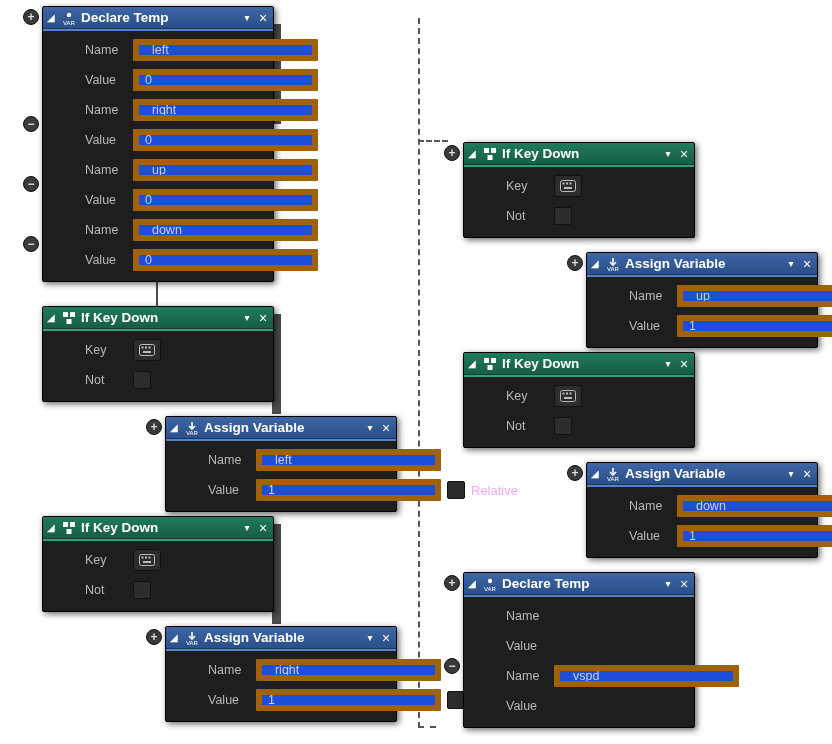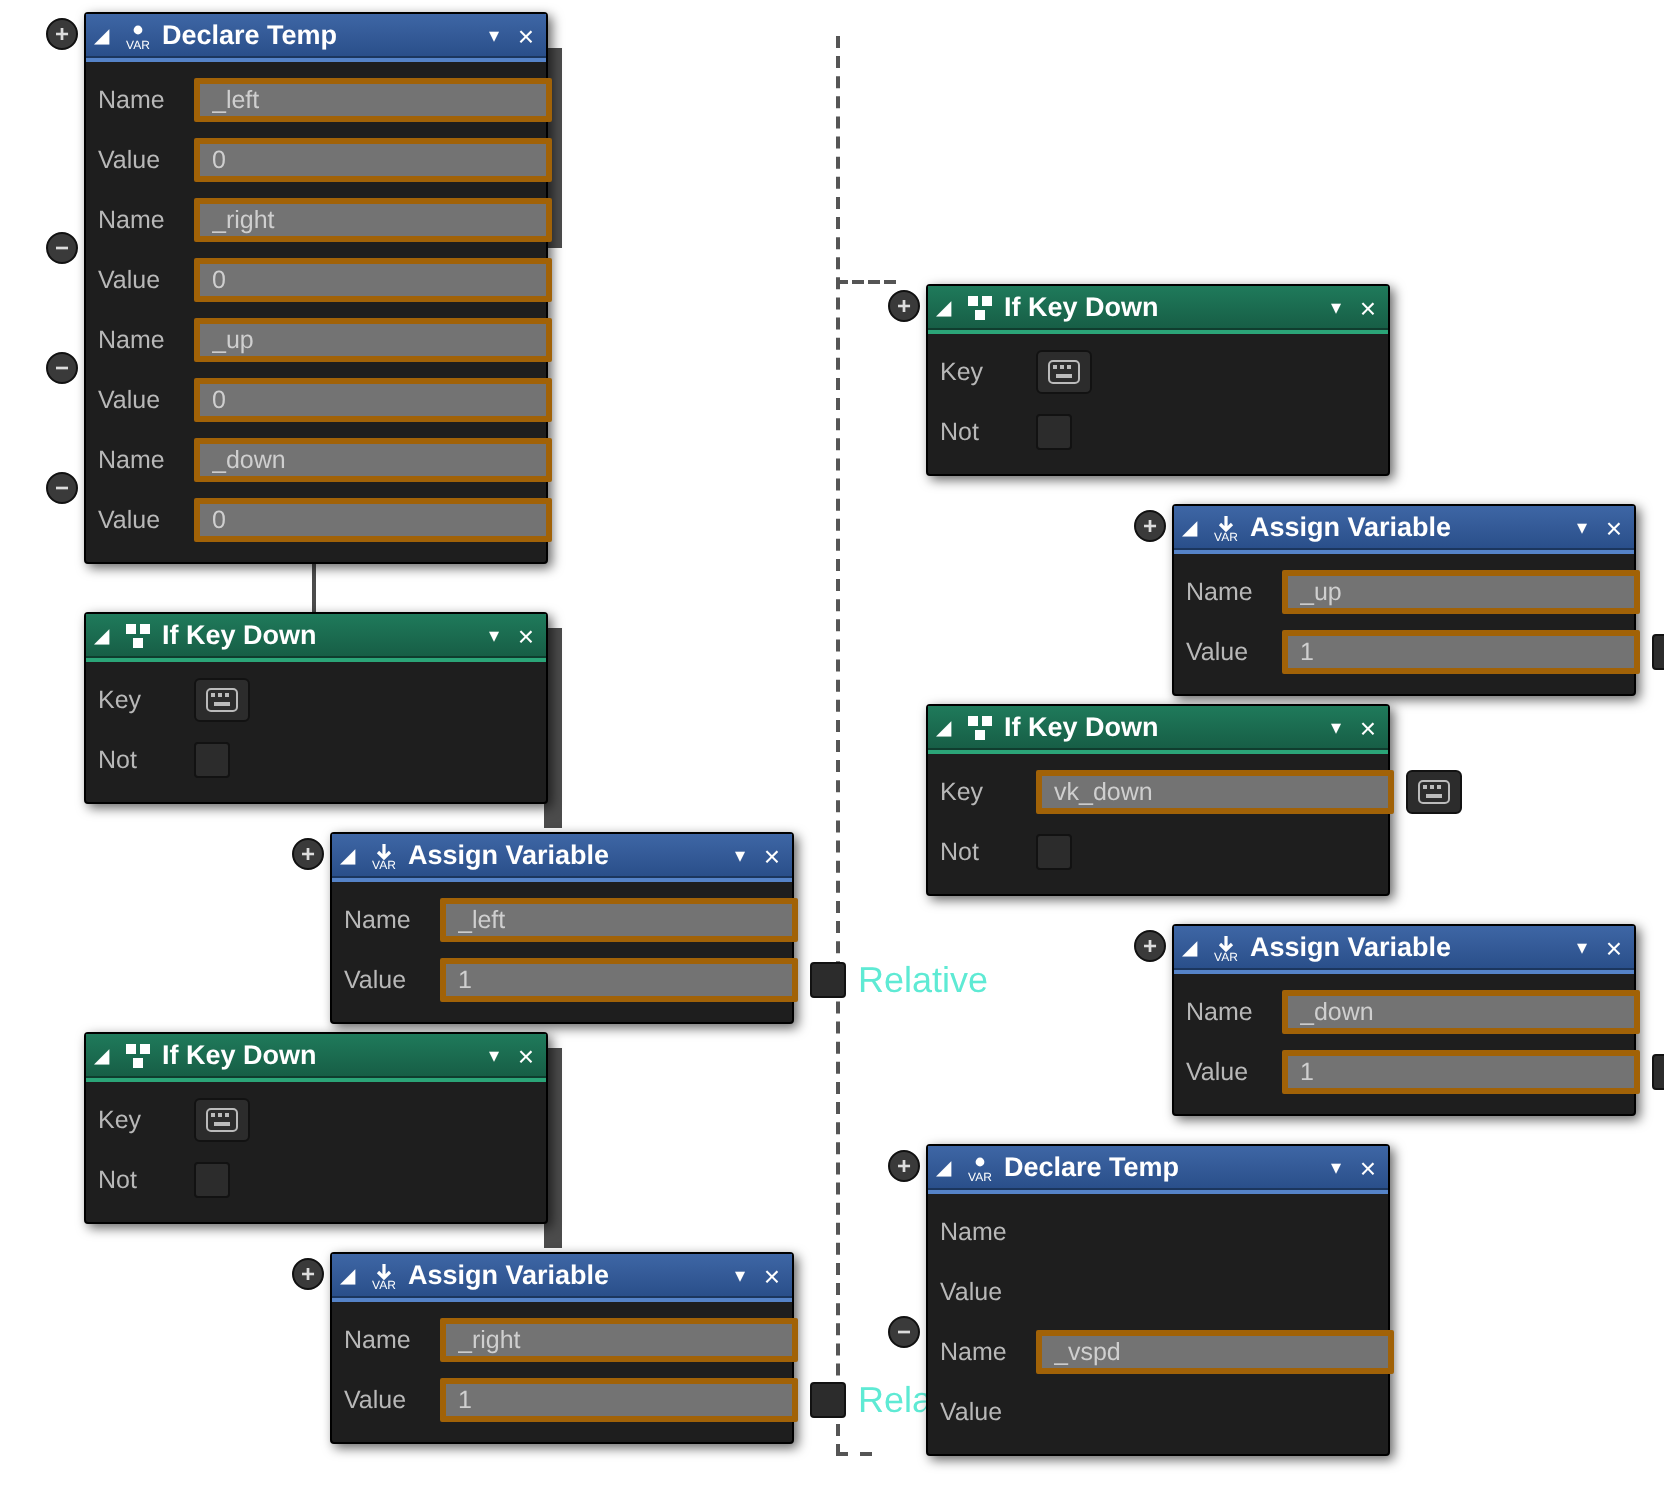--- a/index.html
+++ b/index.html
@@ -40,52 +40,52 @@
   .block-header.green + .underline { height: 2px; background: #2ba578; }
   .hdr-icon {
     width: 14px; height: 14px;
     display: flex; align-items: center; justify-content: center;
     color: #fff; flex-shrink: 0;
   }
   .hdr-title { flex: 1; white-space: nowrap; font-weight: bold; }
   .hdr-caret { width: 10px; text-align: center; font-size: 10px; cursor: pointer; }
   .hdr-close { width: 12px; text-align: center; font-size: 14px; cursor: pointer; line-height: 14px; }
   .collapse-triangle { width: 10px; font-size: 10px; color: #fff; cursor: pointer; }
-  .block-body { padding: 4px 6px 6px 6px; }
+  .block-body { padding: 4px 6px 6px 6px; margin-left: 36px; }
   .row {
     display: flex;
     align-items: center;
     height: 30px;
     gap: 6px;
   }
   .row-label {
     width: 42px;
     color: #b8b8b8;
     font-size: 12.5px;
     flex-shrink: 0;
   }
   .row-input {
     flex: 1;
     height: 22px;
-    background: #737373;
-    border: 3px solid #a16207;
+    background: #1d4ed8;
+    border: 6px solid #a16207;
     color: #cfcfcf;
     padding: 0 6px;
     font-size: 12.5px;
     font-family: inherit;
     border-radius: 1px;
   }
   .row-checkbox {
     width: 18px; height: 18px;
     background: #2c2c2c;
     border: 1px solid #121212;
     border-radius: 2px;
     flex-shrink: 0;
   }
-  .row-checklabel { font-size: 18px; color: #5eead4; }
+  .row-checklabel { font-size: 13px; color: #f0abfc; }
   .keybtn {
     width: 28px; height: 22px;
     background: #2c2c2c;
     border: 1px solid #121212;
     border-radius: 3px;
     display: flex; align-items: center; justify-content: center;
     cursor: pointer;
     flex-shrink: 0;
   }
   .keybtn svg { width: 16px; height: 12px; }
@@ -385,21 +385,20 @@
           </svg>
     </span>
     <span class="hdr-title">If Key Down</span>
     <span class="hdr-caret">▾</span>
     <span class="hdr-close">×</span>
   </div>
   <div class="underline"></div>
   <div class="block-body">
     <div class="row">
       <span class="row-label">Key</span>
-      <input class="row-input" value="vk_down" style="">
       <div class="keybtn">
         <svg viewBox="0 0 16 12">
               <rect x="0.5" y="0.5" width="15" height="11" rx="2" fill="none" stroke="#bbb"></rect>
               <rect x="2.5" y="2.5" width="2" height="2" fill="#bbb"></rect>
               <rect x="6" y="2.5" width="2" height="2" fill="#bbb"></rect>
               <rect x="9.5" y="2.5" width="2" height="2" fill="#bbb"></rect>
               <rect x="4" y="7" width="8" height="2" fill="#bbb"></rect>
             </svg>
       </div>
     </div>

